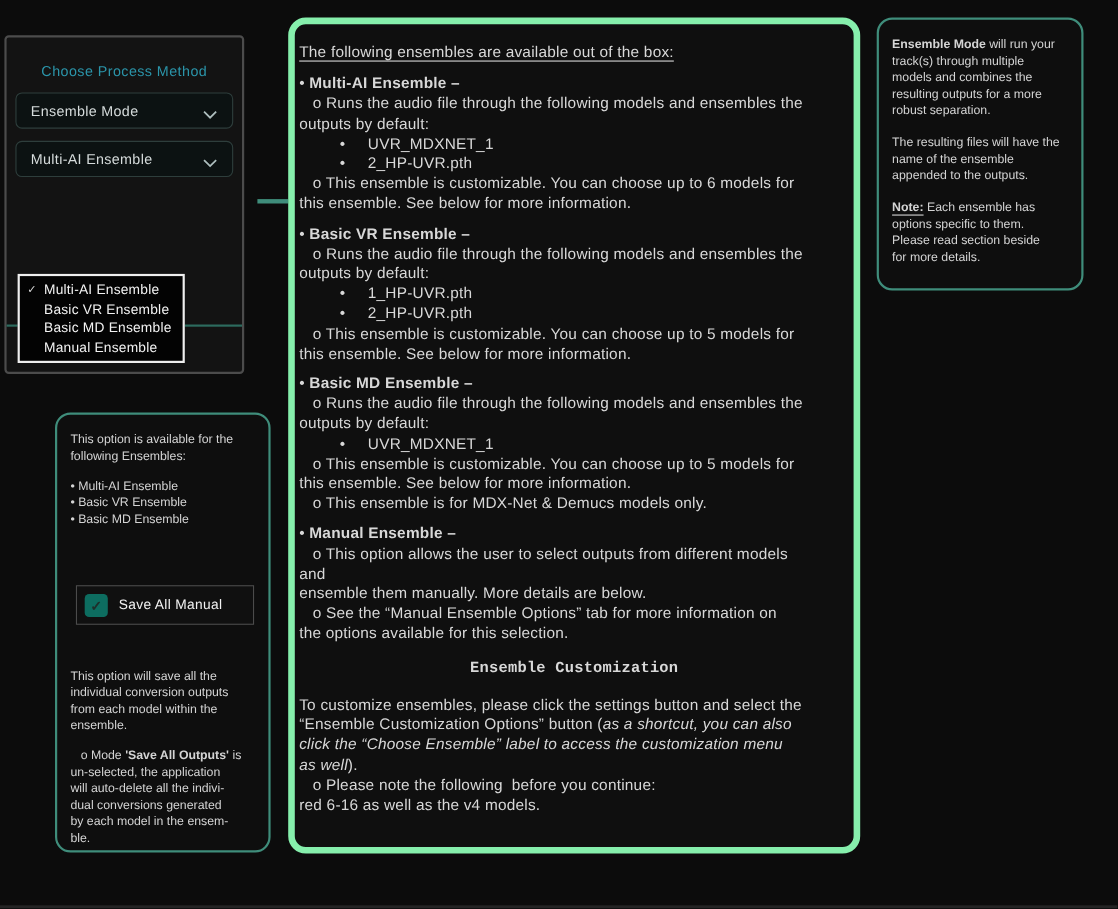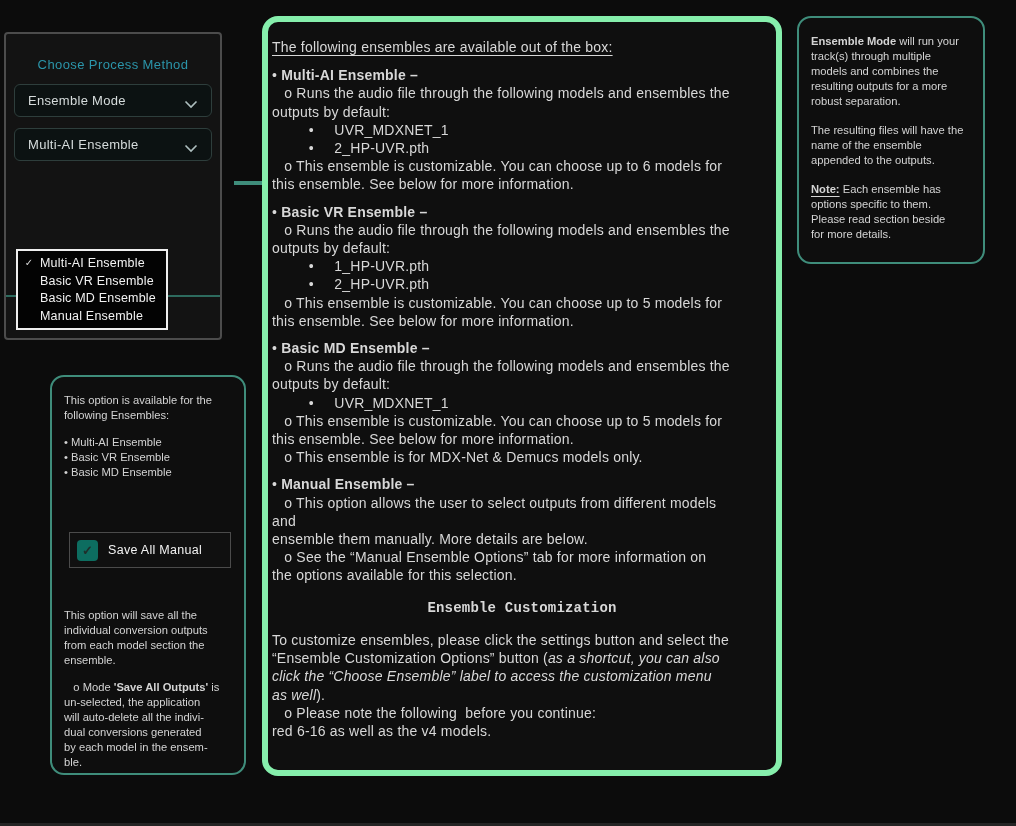--- a/index.html
+++ b/index.html
@@ -218,21 +218,21 @@
     </div>
 
   <div class="chk-frame">
     <span class="chk-box">✓</span>
     <span class="chk-label">Save All Manual</span>
   </div>
 
   <div class="save-outro">
       <div class="line"><span>This option will save all the</span></div>
       <div class="line"><span>individual conversion outputs</span></div>
-      <div class="line"><span>from each model section the</span></div>
+      <div class="line"><span>from each model within the</span></div>
       <div class="line"><span>ensemble.</span></div>
       <div class="gap" style="height: 12px;"></div>
       <div class="line"><span>   o Mode </span><span class="b">'Save All Outputs'</span><span> is</span></div>
       <div class="line"><span>un-selected, the application</span></div>
       <div class="line"><span>will auto-delete all the indivi-</span></div>
       <div class="line"><span>dual conversions generated</span></div>
       <div class="line"><span>by each model in the ensem-</span></div>
       <div class="line"><span>ble.</span></div>
     </div>
 </div>

